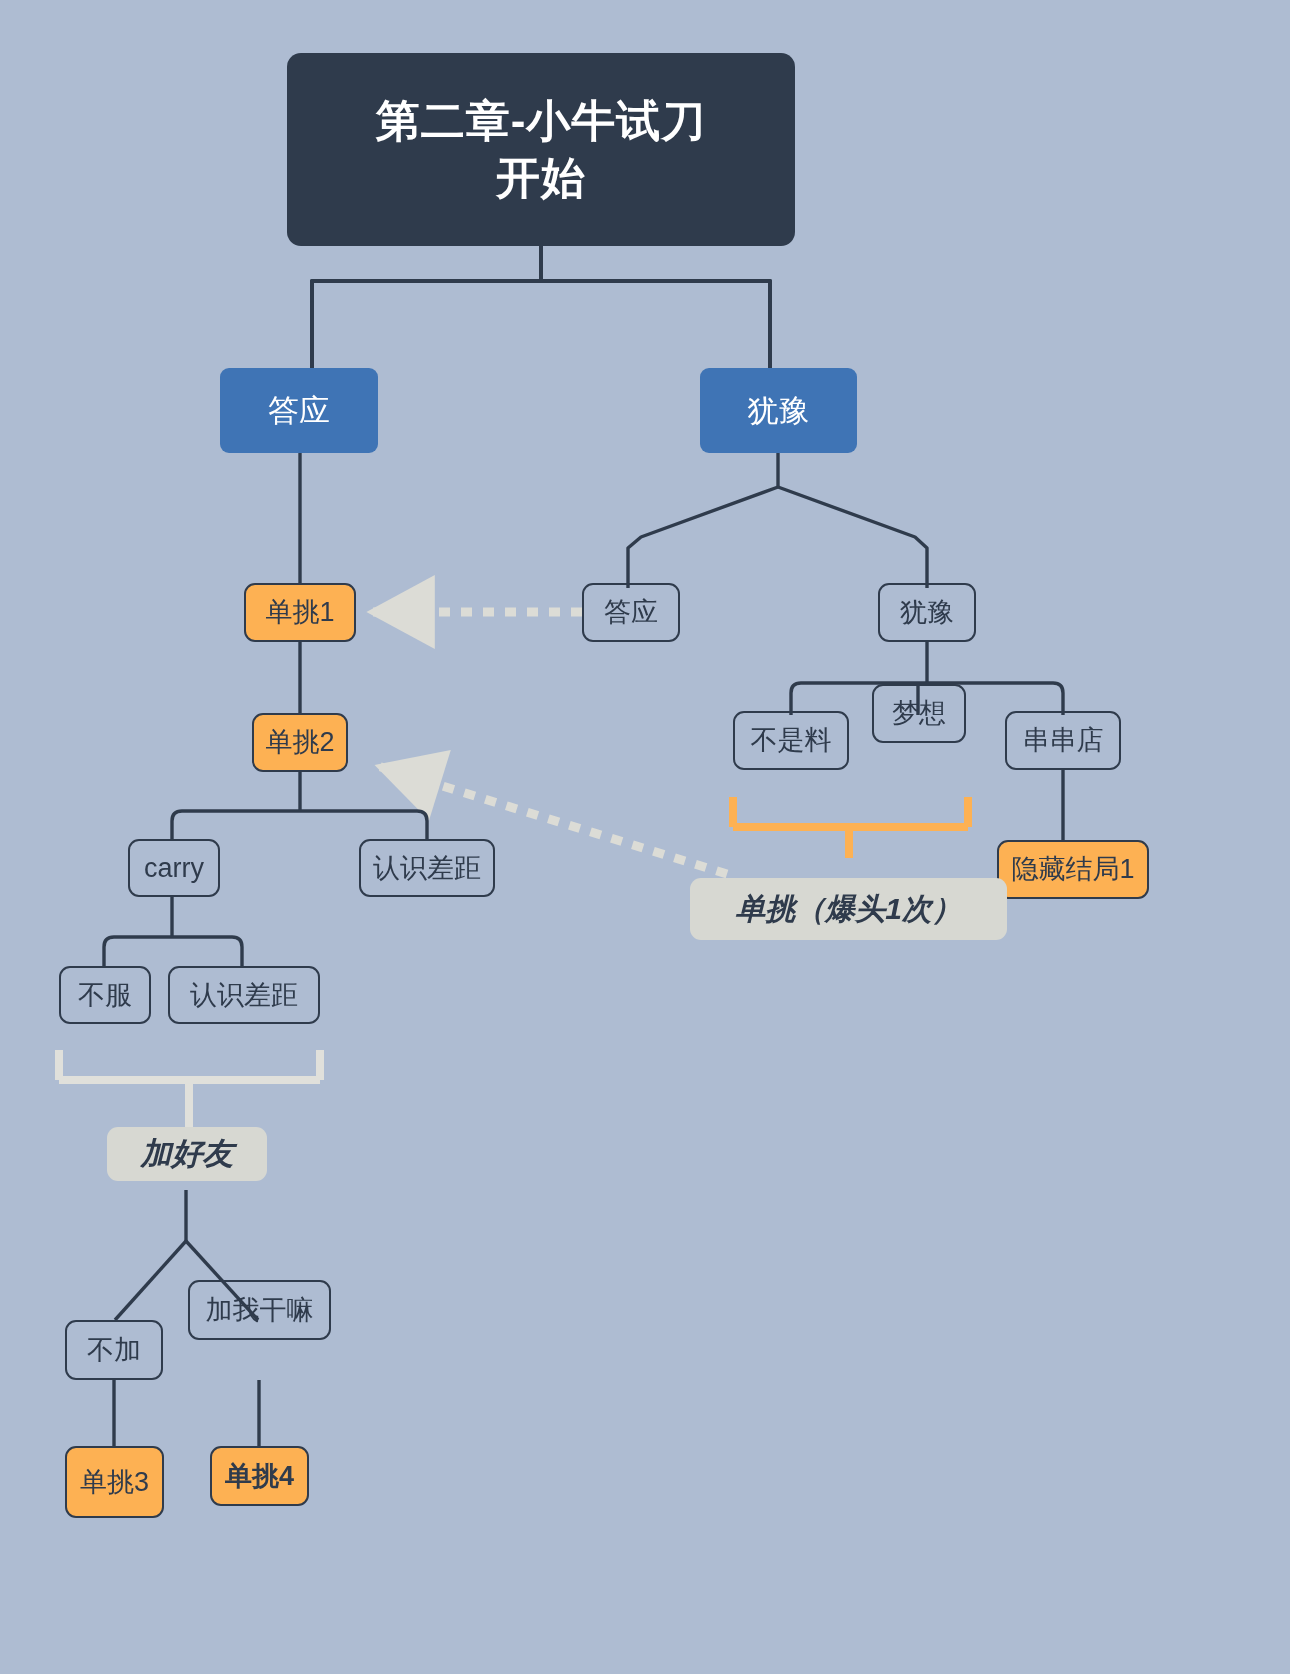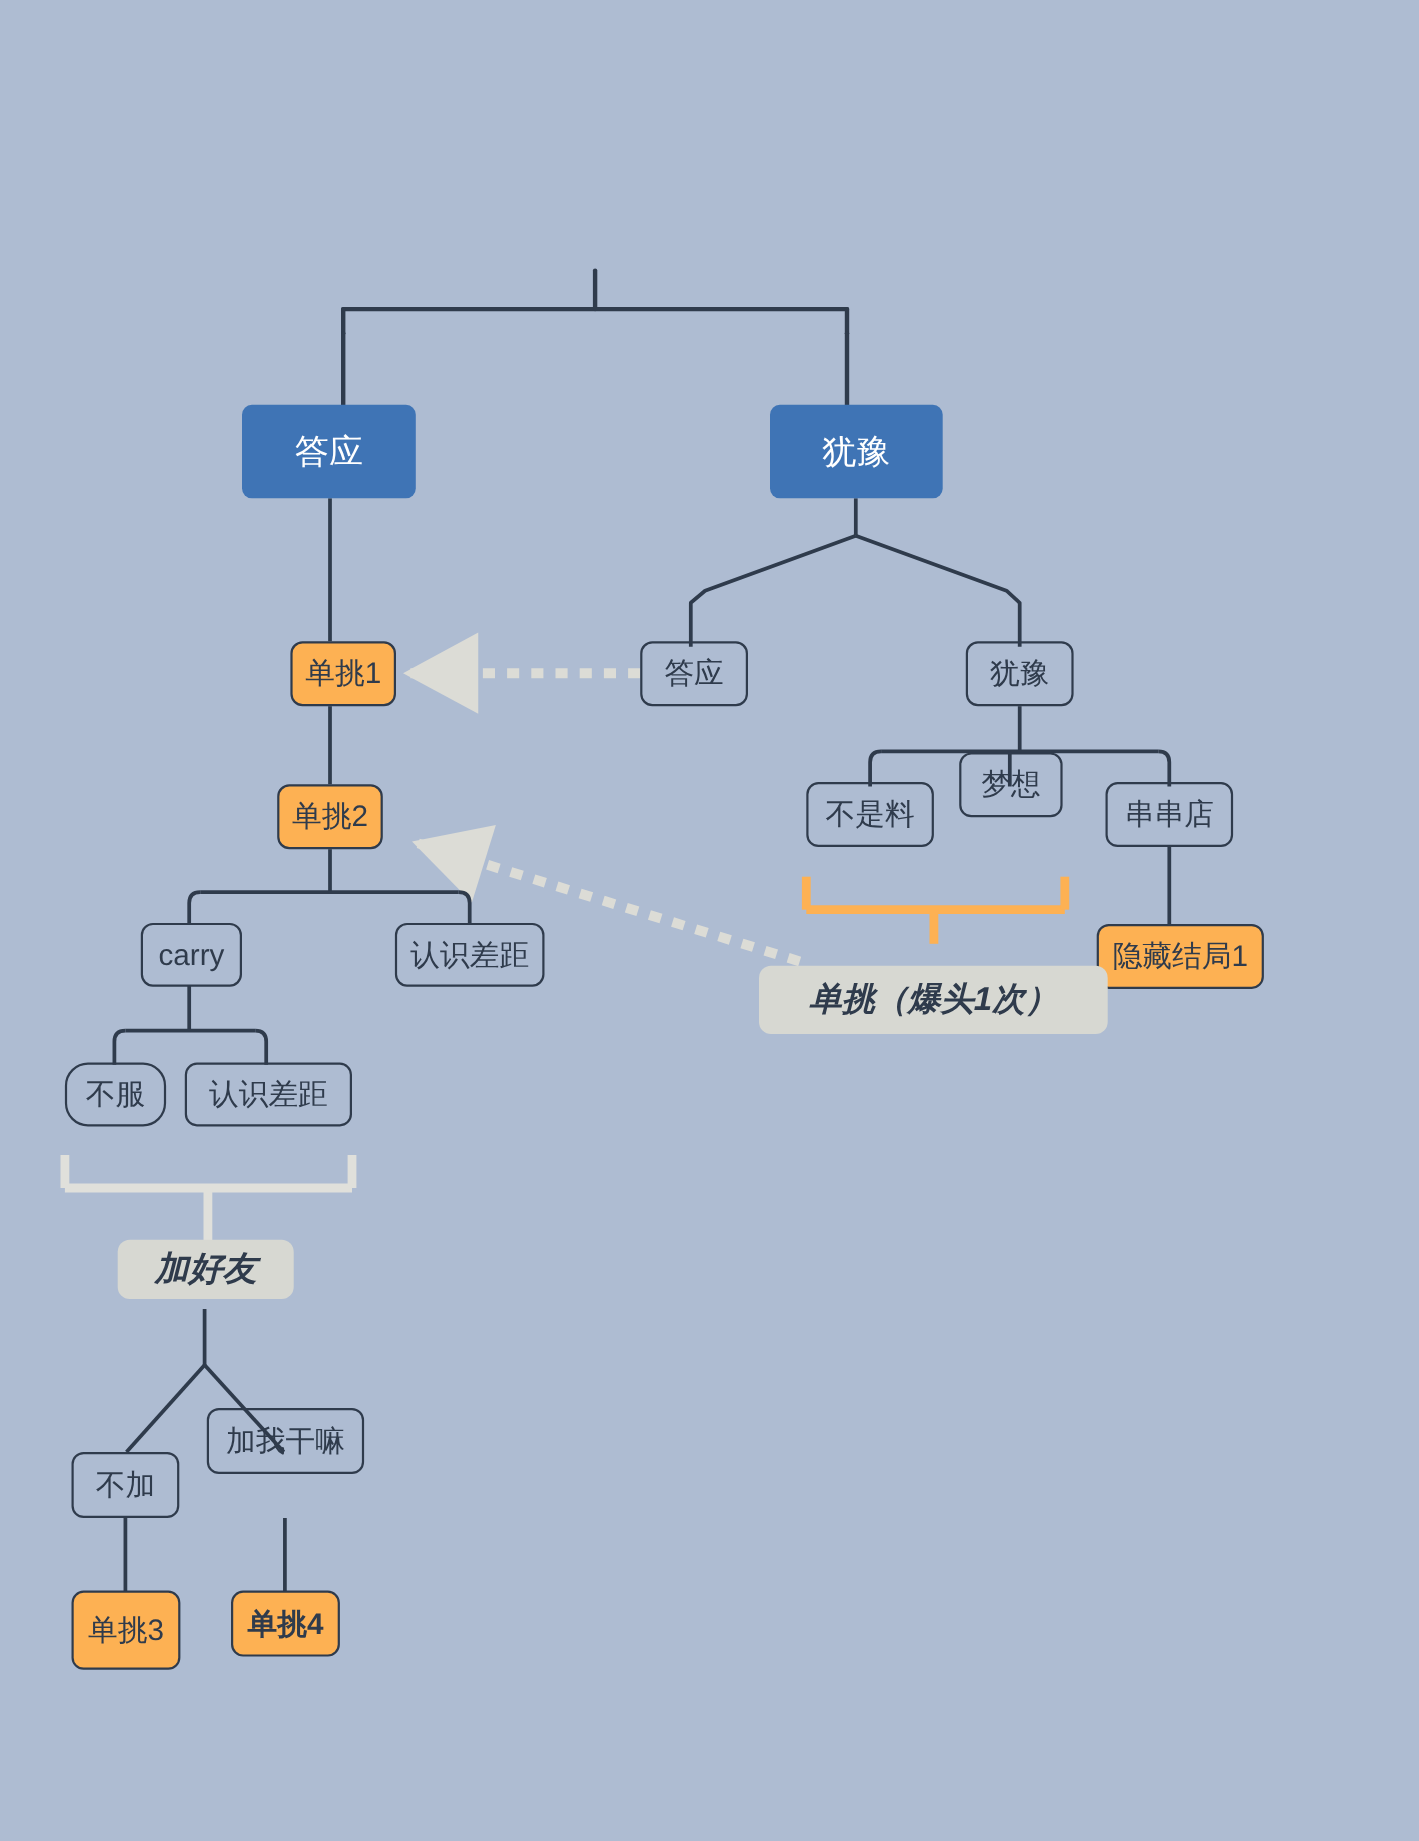--- a/index.html
+++ b/index.html
@@ -188,46 +188,48 @@
       <path d="M 186 1241 L 258 1320"></path>
     </g>
 
     
     <g stroke="#2f3b4c" stroke-width="3.4" fill="none">
       <path d="M 114 1380 L 114 1448"></path>
       <path d="M 259 1380 L 259 1448"></path>
     </g>
   </svg>
 
+  <div class="node n-title" style="left:287px; top:53px; width:508px; height:193px;">第二章-小牛试刀
+开始</div>
 
   <div class="node n-blue" style="left:220px; top:368px; width:158px; height:85px;">答应</div>
 
   <div class="node n-blue" style="left:700px; top:368px; width:157px; height:85px;">犹豫</div>
 
-  <div class="node n-orange" style="left:264px; top:583px; width:96px; height:59px;">单挑1</div>
+  <div class="node n-orange" style="left:244px; top:583px; width:112px; height:59px;">单挑1</div>
 
   <div class="node n-orange" style="left:252px; top:713px; width:96px; height:59px;">单挑2</div>
 
   <div class="node n-plain" style="left:582px; top:583px; width:98px; height:59px;">答应</div>
 
   <div class="node n-plain" style="left:878px; top:583px; width:98px; height:59px;">犹豫</div>
 
   <div class="node n-plain" style="left:733px; top:711px; width:116px; height:59px;">不是料</div>
 
   <div class="node n-plain" style="left:872px; top:684px; width:94px; height:59px;">梦想</div>
 
   <div class="node n-plain" style="left:1005px; top:711px; width:116px; height:59px;">串串店</div>
 
   <div class="node n-orange" style="left:997px; top:840px; width:152px; height:59px;">隐藏结局1</div>
 
   <div class="node n-plain" style="left:128px; top:839px; width:92px; height:58px;">carry</div>
 
   <div class="node n-plain" style="left:359px; top:839px; width:136px; height:58px;">认识差距</div>
 
-  <div class="node n-plain" style="left:59px; top:966px; width:92px; height:58px;border-radius:21px;">不服</div>
+  <div class="node n-plain" style="left:59px; top:966px; width:92px; height:58px;">不服</div>
 
   <div class="node n-plain" style="left:168px; top:966px; width:152px; height:58px;">认识差距</div>
 
   <div class="node n-label small" style="left:690px; top:878px; width:317px; height:62px;">单挑（爆头1次）</div>
 
   <div class="node n-label" style="left:107px; top:1127px; width:160px; height:54px;">加好友</div>
 
   <div class="node n-plain" style="left:65px; top:1320px; width:98px; height:60px;">不加</div>
 
   <div class="node n-plain" style="left:188px; top:1280px; width:143px; height:60px;">加我干嘛</div>

